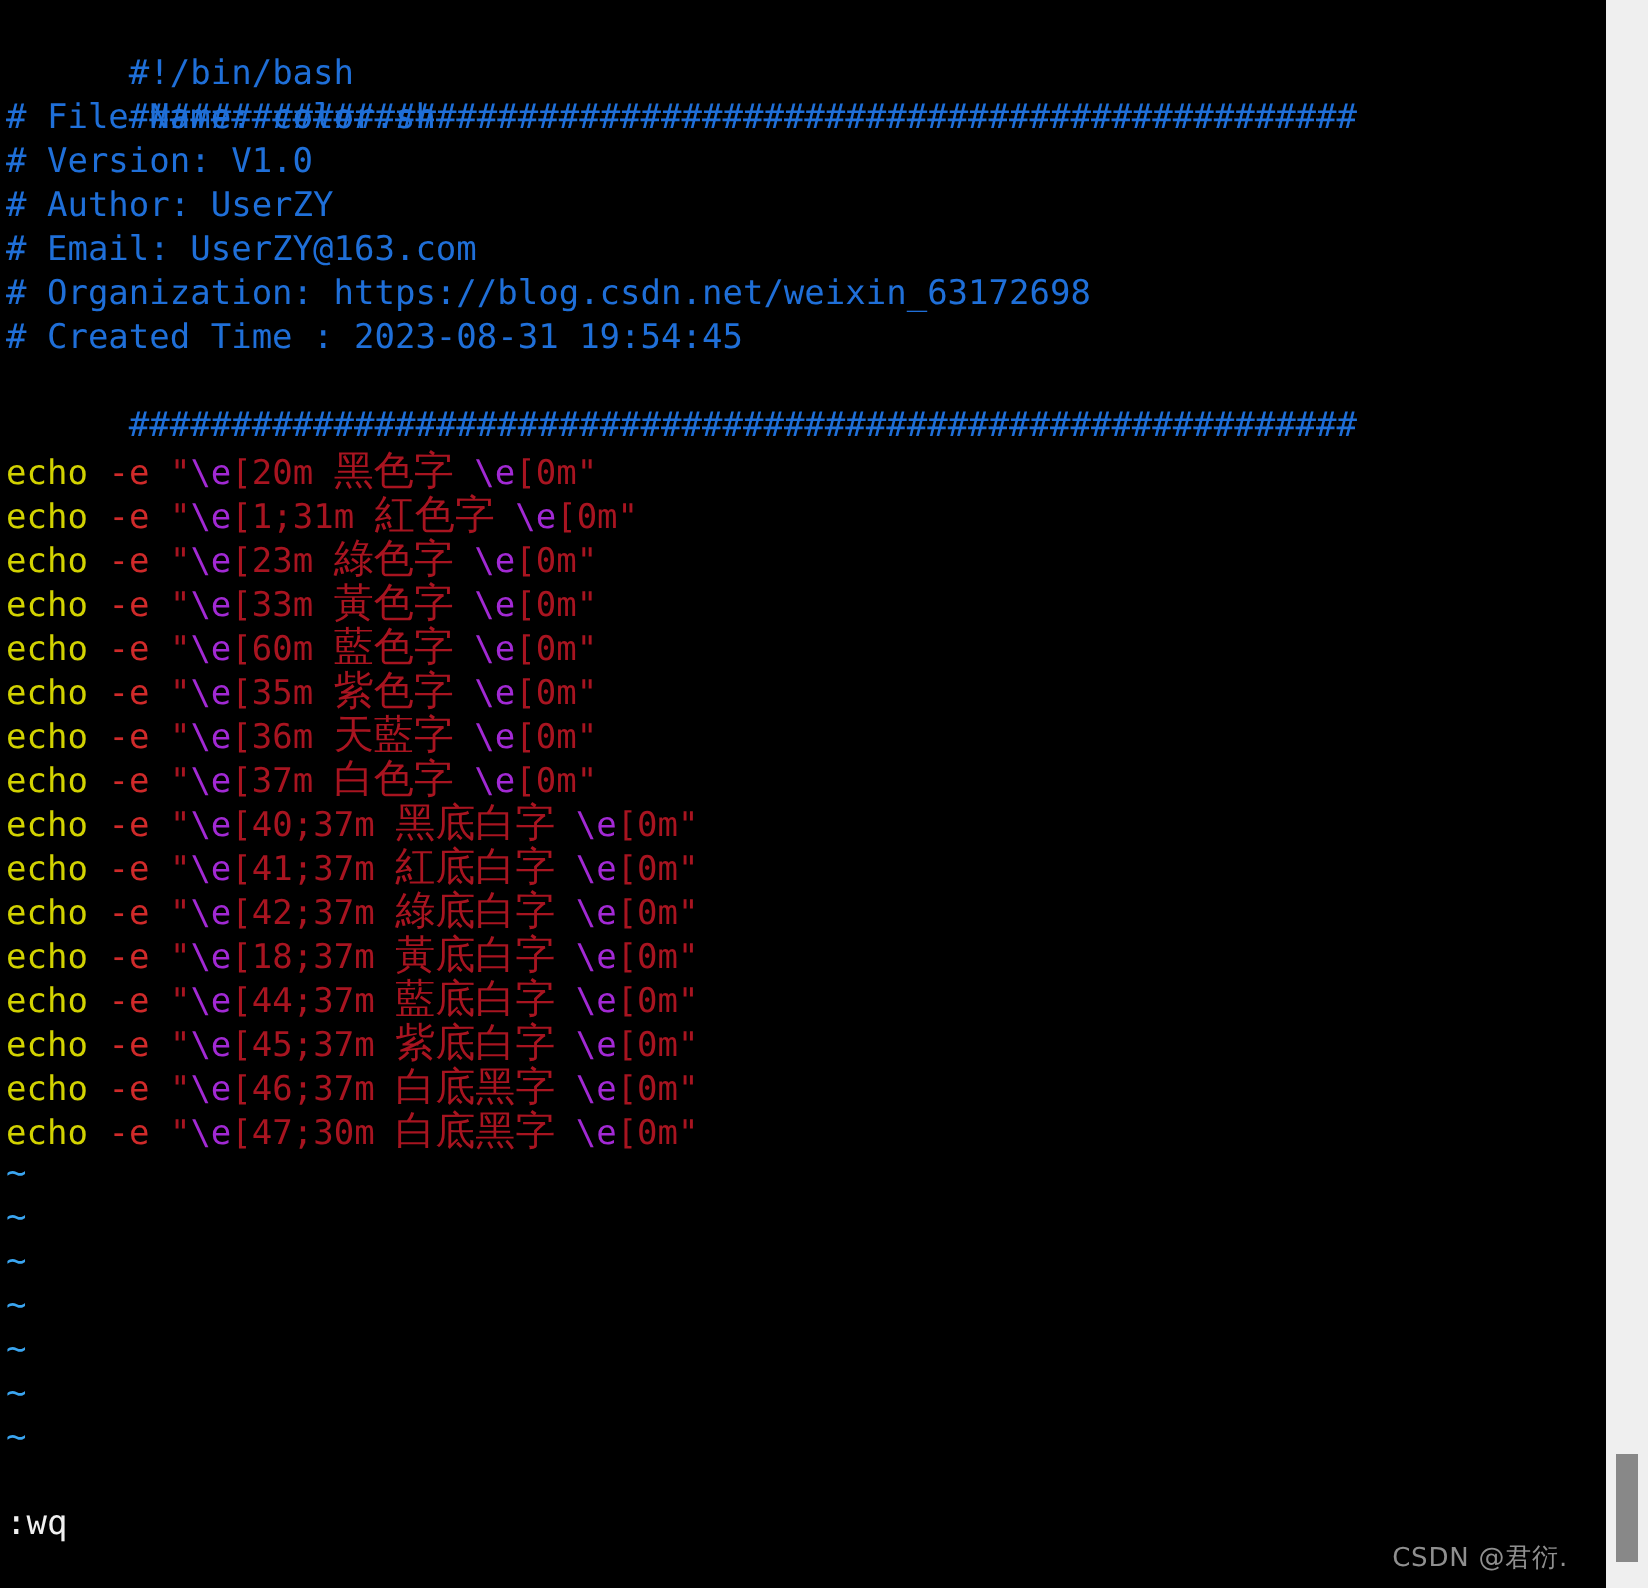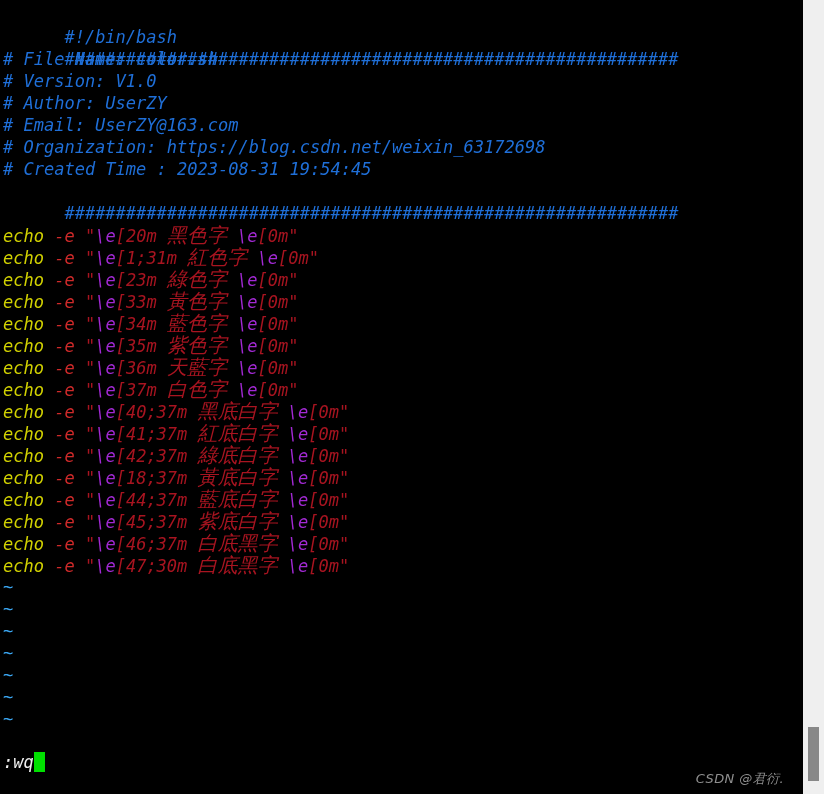--- a/index.html
+++ b/index.html
@@ -12,21 +12,20 @@
     height: 794px;
     overflow: hidden;
     font-family: "DejaVu Sans Mono", monospace;
   }
 
   #app {
     position: relative;
     width: 808px;
     height: 794px;
     background: #7f1d1d;
-    font-style: italic;
   }
 
   
   #vim-buffer {
     position: absolute;
     left: 0;
     top: 0;
     width: 803px;
     height: 794px;
     background: #000000;
@@ -74,20 +73,21 @@
     left: 3px;
     bottom: 21px;
     height: 22px;
     line-height: 22px;
     font-size: 17px;
     font-family: "DejaVu Sans Mono", monospace;
     color: #f0f0f0;
     white-space: pre;
     display: flex;
     align-items: center;
+    flex-direction: column;
   }
   #cmd-cursor {
     display: inline-block;
     width: 11px;
     height: 20px;
     background: #00e000;
     vertical-align: middle;
   }
 
   
@@ -149,21 +149,21 @@
       <span class="c-comment">############################################################</span>
     </div>
 
     <div class="line blank">&nbsp;</div>
 
     <div id="echo-lines">
         <div class="line"><span class="c-cmd">echo</span> <span class="c-flag">-e</span> <span class="c-str">"</span><span class="c-esc">\e</span><span class="c-str">[20m</span> <span class="c-str cjk">黑色字</span> <span class="c-esc">\e</span><span class="c-str">[0m</span><span class="c-str">"</span></div>
         <div class="line"><span class="c-cmd">echo</span> <span class="c-flag">-e</span> <span class="c-str">"</span><span class="c-esc">\e</span><span class="c-str">[1;31m</span> <span class="c-str cjk">紅色字</span> <span class="c-esc">\e</span><span class="c-str">[0m</span><span class="c-str">"</span></div>
         <div class="line"><span class="c-cmd">echo</span> <span class="c-flag">-e</span> <span class="c-str">"</span><span class="c-esc">\e</span><span class="c-str">[23m</span> <span class="c-str cjk">綠色字</span> <span class="c-esc">\e</span><span class="c-str">[0m</span><span class="c-str">"</span></div>
         <div class="line"><span class="c-cmd">echo</span> <span class="c-flag">-e</span> <span class="c-str">"</span><span class="c-esc">\e</span><span class="c-str">[33m</span> <span class="c-str cjk">黃色字</span> <span class="c-esc">\e</span><span class="c-str">[0m</span><span class="c-str">"</span></div>
-        <div class="line"><span class="c-cmd">echo</span> <span class="c-flag">-e</span> <span class="c-str">"</span><span class="c-esc">\e</span><span class="c-str">[34m</span> <span class="c-str cjk">藍色字</span> <span class="c-esc">\e</span><span class="c-str">[0m</span><span class="c-str">"</span></div>
+        <div class="line"><span class="c-cmd">echo</span> <span class="c-flag">-e</span> <span class="c-str">"</span><span class="c-esc">\e</span><span class="c-str">[60m</span> <span class="c-str cjk">藍色字</span> <span class="c-esc">\e</span><span class="c-str">[0m</span><span class="c-str">"</span></div>
         <div class="line"><span class="c-cmd">echo</span> <span class="c-flag">-e</span> <span class="c-str">"</span><span class="c-esc">\e</span><span class="c-str">[35m</span> <span class="c-str cjk">紫色字</span> <span class="c-esc">\e</span><span class="c-str">[0m</span><span class="c-str">"</span></div>
         <div class="line"><span class="c-cmd">echo</span> <span class="c-flag">-e</span> <span class="c-str">"</span><span class="c-esc">\e</span><span class="c-str">[36m</span> <span class="c-str cjk">天藍字</span> <span class="c-esc">\e</span><span class="c-str">[0m</span><span class="c-str">"</span></div>
         <div class="line"><span class="c-cmd">echo</span> <span class="c-flag">-e</span> <span class="c-str">"</span><span class="c-esc">\e</span><span class="c-str">[37m</span> <span class="c-str cjk">白色字</span> <span class="c-esc">\e</span><span class="c-str">[0m</span><span class="c-str">"</span></div>
         <div class="line"><span class="c-cmd">echo</span> <span class="c-flag">-e</span> <span class="c-str">"</span><span class="c-esc">\e</span><span class="c-str">[40;37m</span> <span class="c-str cjk">黑底白字</span> <span class="c-esc">\e</span><span class="c-str">[0m</span><span class="c-str">"</span></div>
         <div class="line"><span class="c-cmd">echo</span> <span class="c-flag">-e</span> <span class="c-str">"</span><span class="c-esc">\e</span><span class="c-str">[41;37m</span> <span class="c-str cjk">紅底白字</span> <span class="c-esc">\e</span><span class="c-str">[0m</span><span class="c-str">"</span></div>
         <div class="line"><span class="c-cmd">echo</span> <span class="c-flag">-e</span> <span class="c-str">"</span><span class="c-esc">\e</span><span class="c-str">[42;37m</span> <span class="c-str cjk">綠底白字</span> <span class="c-esc">\e</span><span class="c-str">[0m</span><span class="c-str">"</span></div>
         <div class="line"><span class="c-cmd">echo</span> <span class="c-flag">-e</span> <span class="c-str">"</span><span class="c-esc">\e</span><span class="c-str">[18;37m</span> <span class="c-str cjk">黃底白字</span> <span class="c-esc">\e</span><span class="c-str">[0m</span><span class="c-str">"</span></div>
         <div class="line"><span class="c-cmd">echo</span> <span class="c-flag">-e</span> <span class="c-str">"</span><span class="c-esc">\e</span><span class="c-str">[44;37m</span> <span class="c-str cjk">藍底白字</span> <span class="c-esc">\e</span><span class="c-str">[0m</span><span class="c-str">"</span></div>
         <div class="line"><span class="c-cmd">echo</span> <span class="c-flag">-e</span> <span class="c-str">"</span><span class="c-esc">\e</span><span class="c-str">[45;37m</span> <span class="c-str cjk">紫底白字</span> <span class="c-esc">\e</span><span class="c-str">[0m</span><span class="c-str">"</span></div>
         <div class="line"><span class="c-cmd">echo</span> <span class="c-flag">-e</span> <span class="c-str">"</span><span class="c-esc">\e</span><span class="c-str">[46;37m</span> <span class="c-str cjk">白底黑字</span> <span class="c-esc">\e</span><span class="c-str">[0m</span><span class="c-str">"</span></div>

